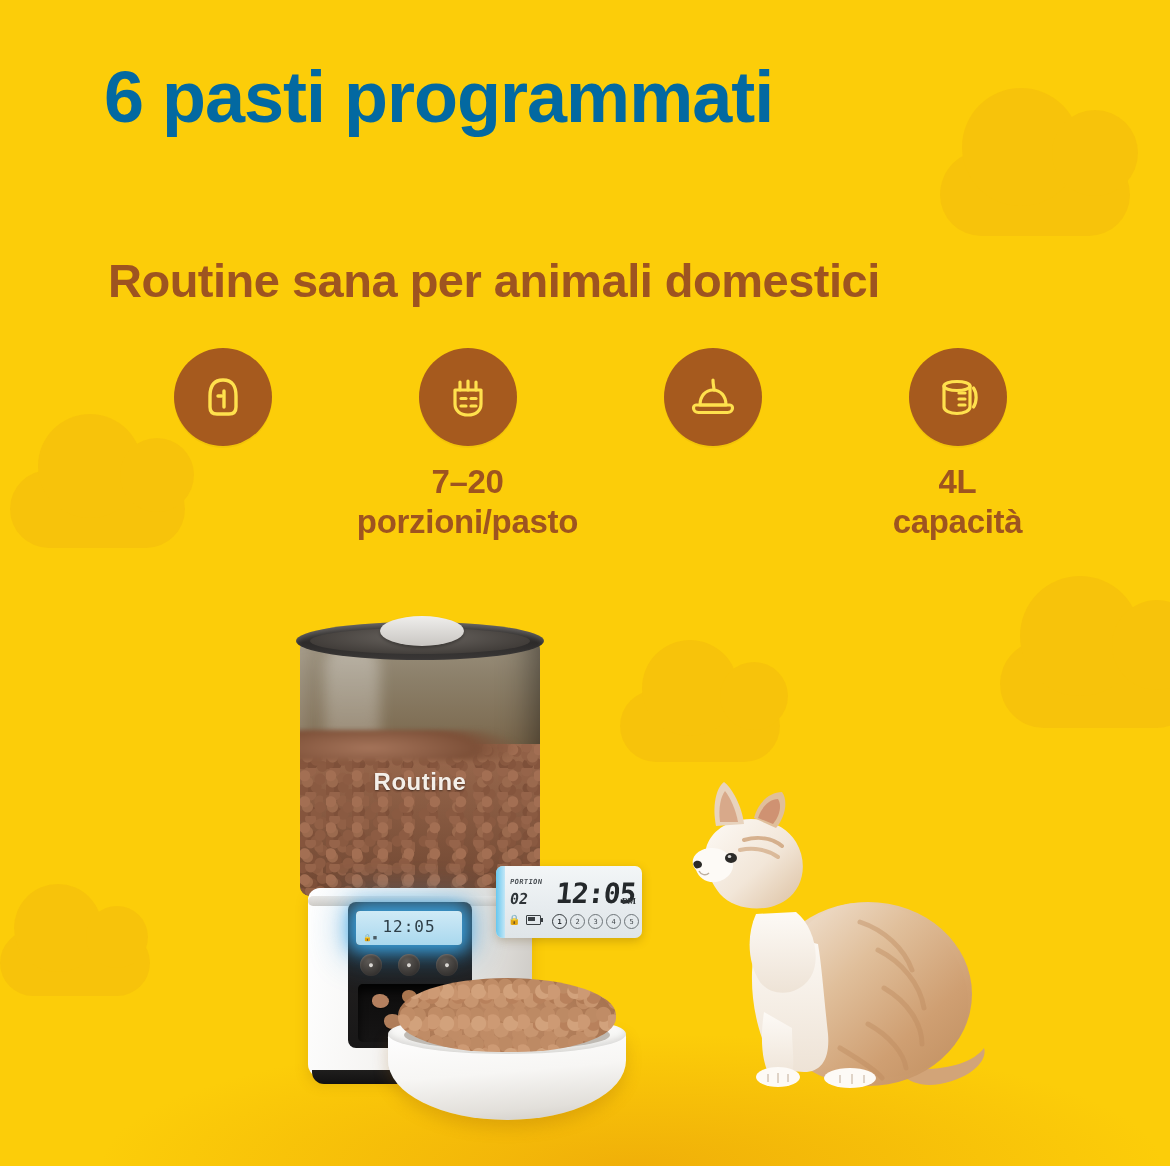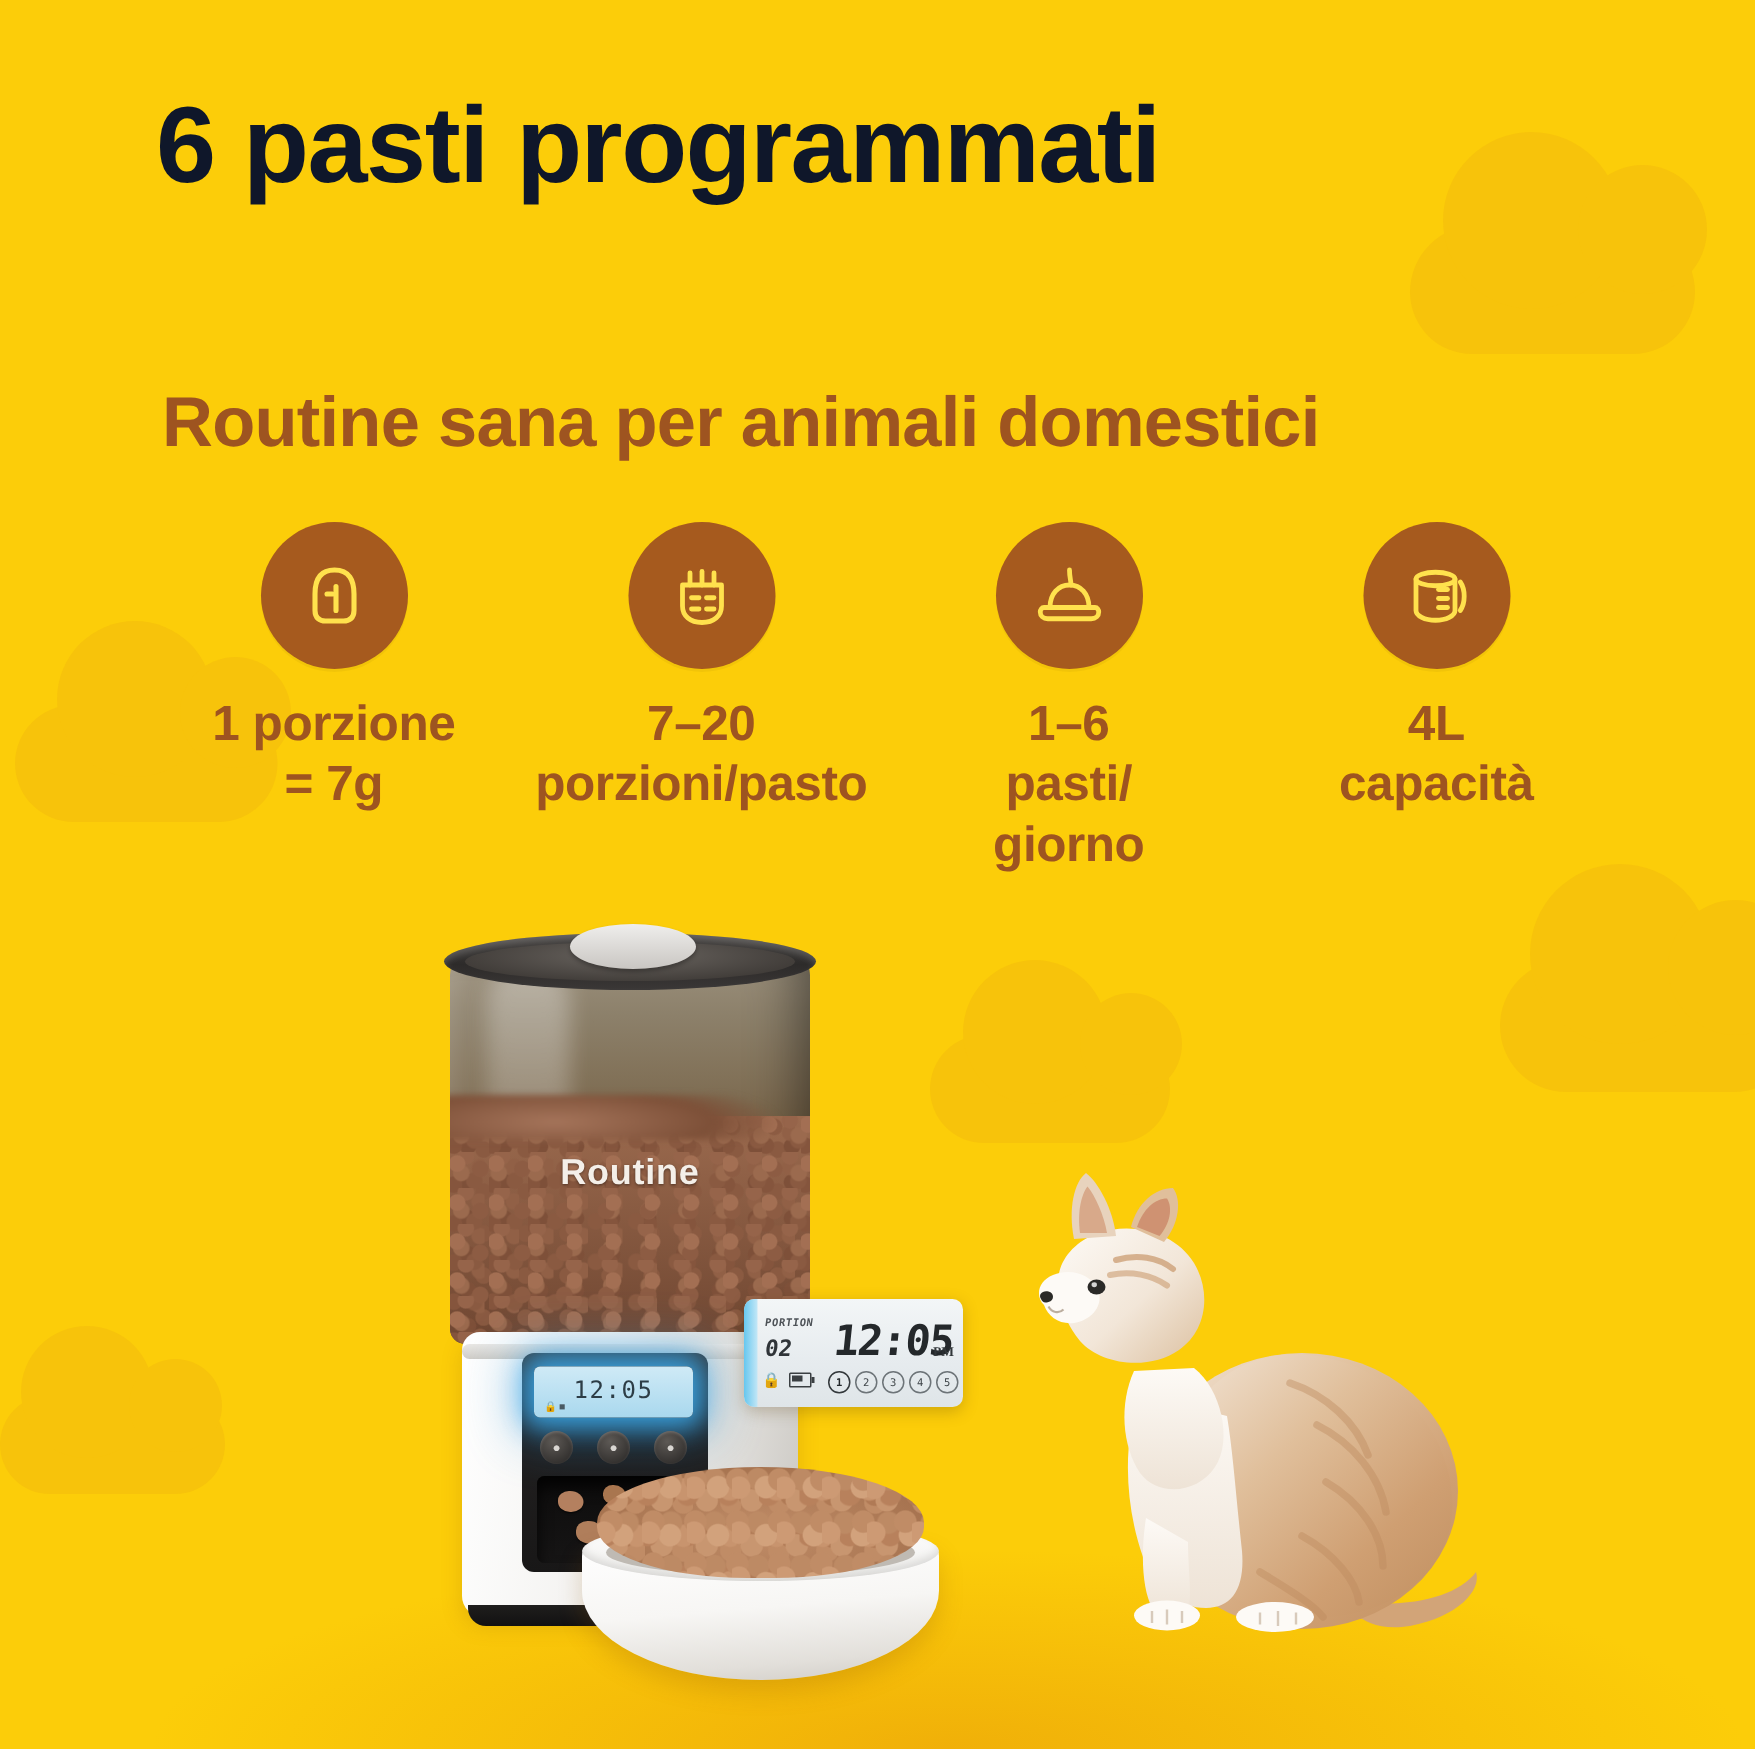--- a/index.html
+++ b/index.html
@@ -38,21 +38,21 @@
 
   
   .floor-glow{
     position:absolute;left:0;right:0;bottom:0;height:300px;
     background:radial-gradient(ellipse 760px 190px at 54% 100%, rgba(226,140,8,.45), rgba(226,140,8,0) 70%);
   }
 
   
   .headline{
     position:absolute;left:104px;top:62px;width:1000px;
-    color:#0f172a;font-weight:bold;font-size:72px;line-height:.98;
+    color:#0369a1;font-weight:bold;font-size:72px;line-height:.98;
     letter-spacing:-1px;
   }
   .headline .l2{display:block;}
   .subhead{
     position:absolute;left:108px;top:256px;width:1010px;
     color:#9E5420;font-size:47px;font-weight:bold;line-height:1.05;
     letter-spacing:-.5px;
   }
 
   
@@ -320,22 +320,20 @@
     <div class="feature f1">
       <div class="f-badge">
         <span>
           <svg width="52" height="52" viewBox="0 0 52 52" fill="none" stroke="#FFE14D" stroke-width="3.4" stroke-linecap="round" stroke-linejoin="round">
             <path d="M26 9 C16 9 13 16 13 25 L13 36 C13 41 16 43 20 43 L32 43 C36 43 39 41 39 36 L39 25 C39 16 36 9 26 9 Z"></path>
             <path d="M27 20 L27 36"></path>
             <path d="M21 25 L24.5 25"></path>
           </svg>
         </span>
       </div>
-      <div class="f-label">1 porzione
-= 7g</div>
     </div>
 
     <div class="feature f2">
       <div class="f-badge">
         <span>
           <svg width="52" height="52" viewBox="0 0 52 52" fill="none" stroke="#FFE14D" stroke-width="3.2" stroke-linecap="round" stroke-linejoin="round">
             <path d="M13 19 L39 19 L39 33 C39 39.5 34 44 26 44 C18 44 13 39.5 13 33 Z"></path>
             <path d="M18 19 L18 11"></path>
               <path d="M26 19 L26 10"></path>
               <path d="M34 19 L34 11"></path>
@@ -353,23 +351,20 @@
     <div class="feature f3">
       <div class="f-badge">
         <span>
           <svg width="52" height="52" viewBox="0 0 52 52" fill="none" stroke="#FFE14D" stroke-width="3.2" stroke-linecap="round" stroke-linejoin="round">
             <path d="M26 9 C26 14 27 16 27 19"></path>
             <path d="M13 34 C13 25 18.5 19 26 19 C33.5 19 39 25 39 34 Z"></path>
             <path d="M9 34 L43 34 C44.5 34 45.5 35.5 45.5 37 C45.5 39.5 43.5 41.5 40.5 41.5 L11.5 41.5 C8.5 41.5 6.5 39.5 6.5 37 C6.5 35.5 7.5 34 9 34 Z"></path>
           </svg>
         </span>
       </div>
-      <div class="f-label">1–6
-pasti/
-giorno</div>
     </div>
 
     <div class="feature f4">
       <div class="f-badge">
         <span>
           <svg width="52" height="52" viewBox="0 0 52 52" fill="none" stroke="#FFE14D" stroke-width="3.2" stroke-linecap="round" stroke-linejoin="round">
             <ellipse cx="25" cy="15" rx="13" ry="4.5"></ellipse>
             <path d="M12 15 L12 36 C12 39.5 17.8 42.5 25 42.5 C32.2 42.5 38 39.5 38 36 L38 15"></path>
             <path d="M27 22 L33 22"></path>
               <path d="M27 28 L33 28"></path>

